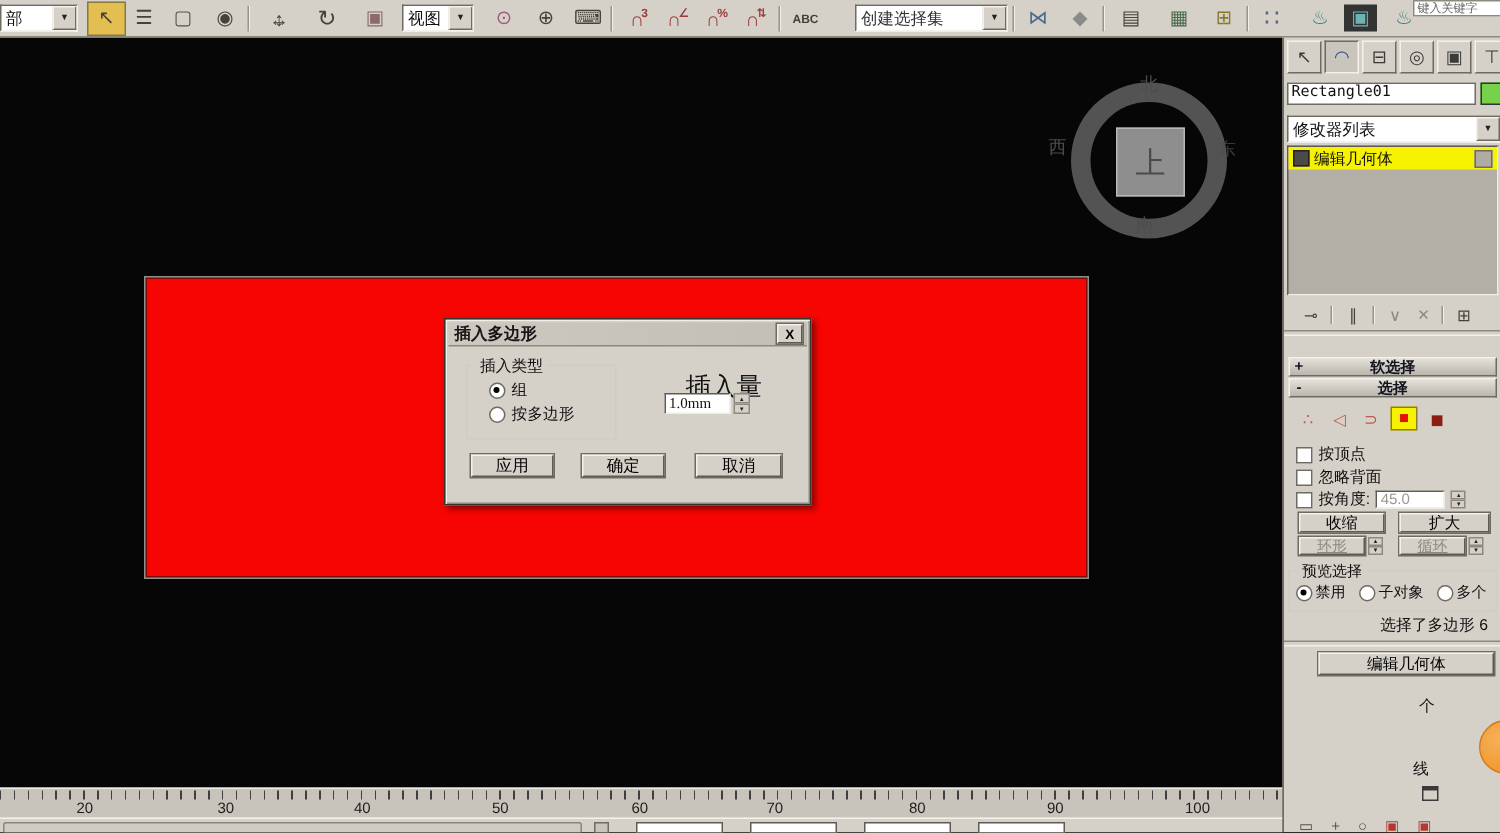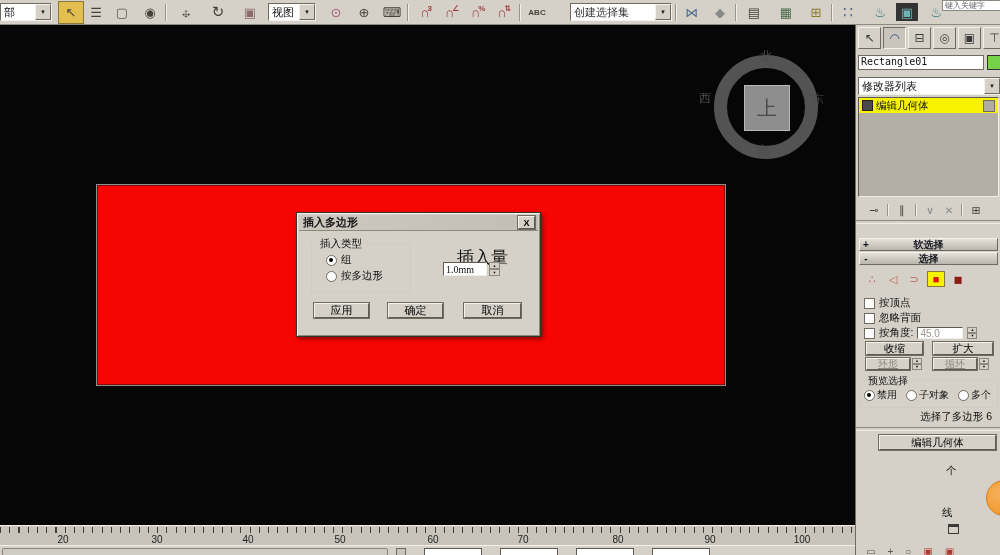--- a/index.html
+++ b/index.html
@@ -80,21 +80,21 @@
            font-size:10px;font-weight:bold;color:#14141e;box-sizing:border-box;}
   .rollout .tg{width:12px;text-align:center;}
   .rollout .cap{flex:1;text-align:center;margin-right:12px;}
   .sob{width:16px;height:14px;display:flex;align-items:center;justify-content:center;font-size:11px;color:#c05a50;}
   .divider{position:absolute;left:0;width:145px;height:2px;border-top:1px solid #8d897f;border-bottom:1px solid #f2efe8;}
 
   
   .ruler{position:absolute;left:0;top:525px;width:855px;height:20px;background:#c8c4bc;border-top:1px solid #efece5;}
   .ticks{position:absolute;left:0;top:1px;width:855px;height:6px;
          background:repeating-linear-gradient(90deg,#3f3f3f 0,#3f3f3f 1px,transparent 1px,transparent 9.25px);}
-  .rlabel{position:absolute;top:8px;font-size:10px;color:#1d1d1d;width:24px;text-align:center;}
+  .rlabel{position:absolute;top:8px;font-size:10px;color:#1d1d1d;width:24px;}
   .statusrow{position:absolute;left:0;top:545px;width:855px;height:10px;background:#d5d1c9;border-top:1px solid #f5f2eb;}
   .trackbar{position:absolute;left:2px;top:2px;width:384px;height:6px;background:#cfccc4;border:1px solid #8a867e;border-radius:2px;}
   .sbox{position:absolute;top:2px;width:56px;height:8px;background:#fff;border:1px solid #5f5b53;}
 
   
   .watermark{position:absolute;left:765px;top:455px;width:182px;height:83px;background:#2b3d60;border-radius:4px;
              z-index:60;display:flex;align-items:center;padding:0 10px;box-sizing:border-box;gap:10px;}
   .wm-title{font-size:25px;font-weight:bold;color:#fff;letter-spacing:2px;line-height:26px;white-space:nowrap;}
   .wm-site{font-size:11.5px;color:#dde4ef;letter-spacing:2px;margin-top:3px;}
   .badge{position:absolute;left:986px;top:480px;width:34px;height:34px;border-radius:50%;

